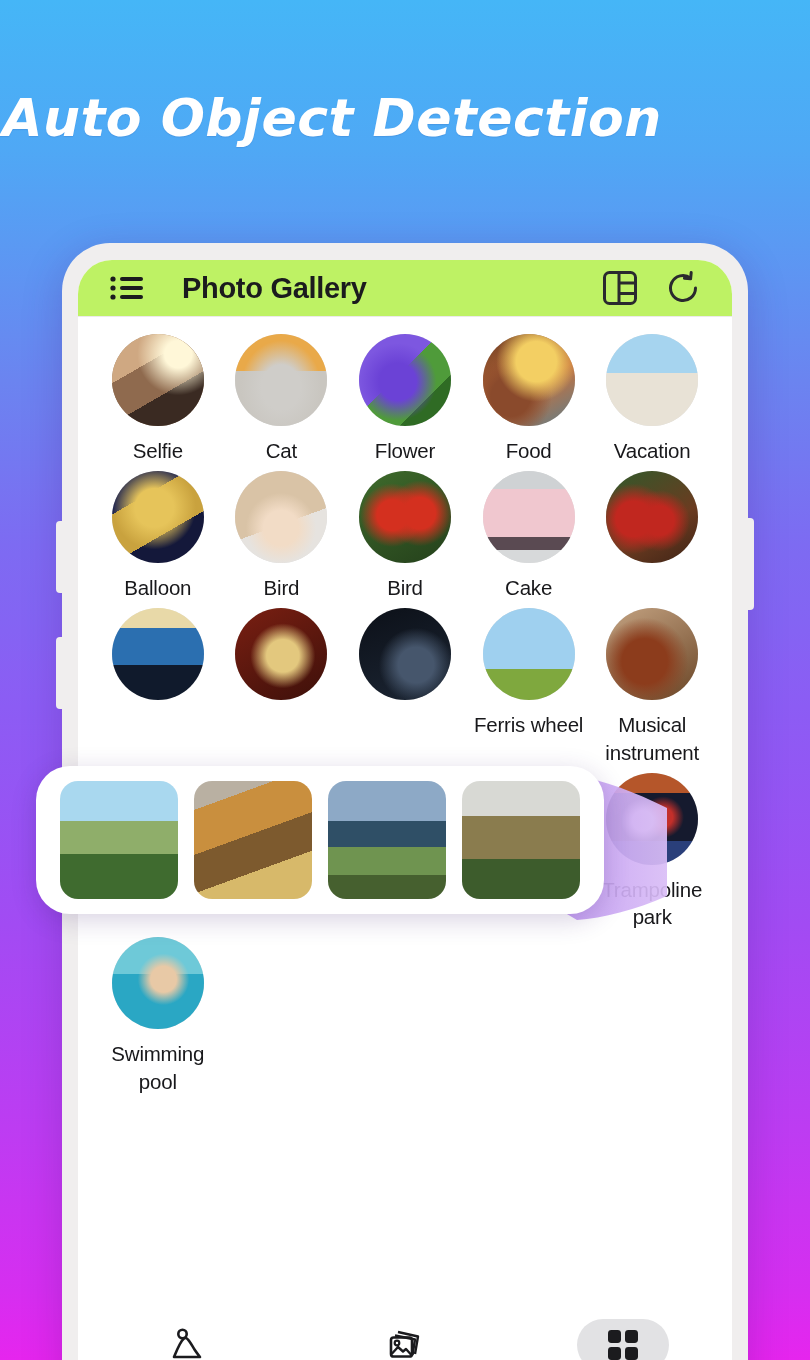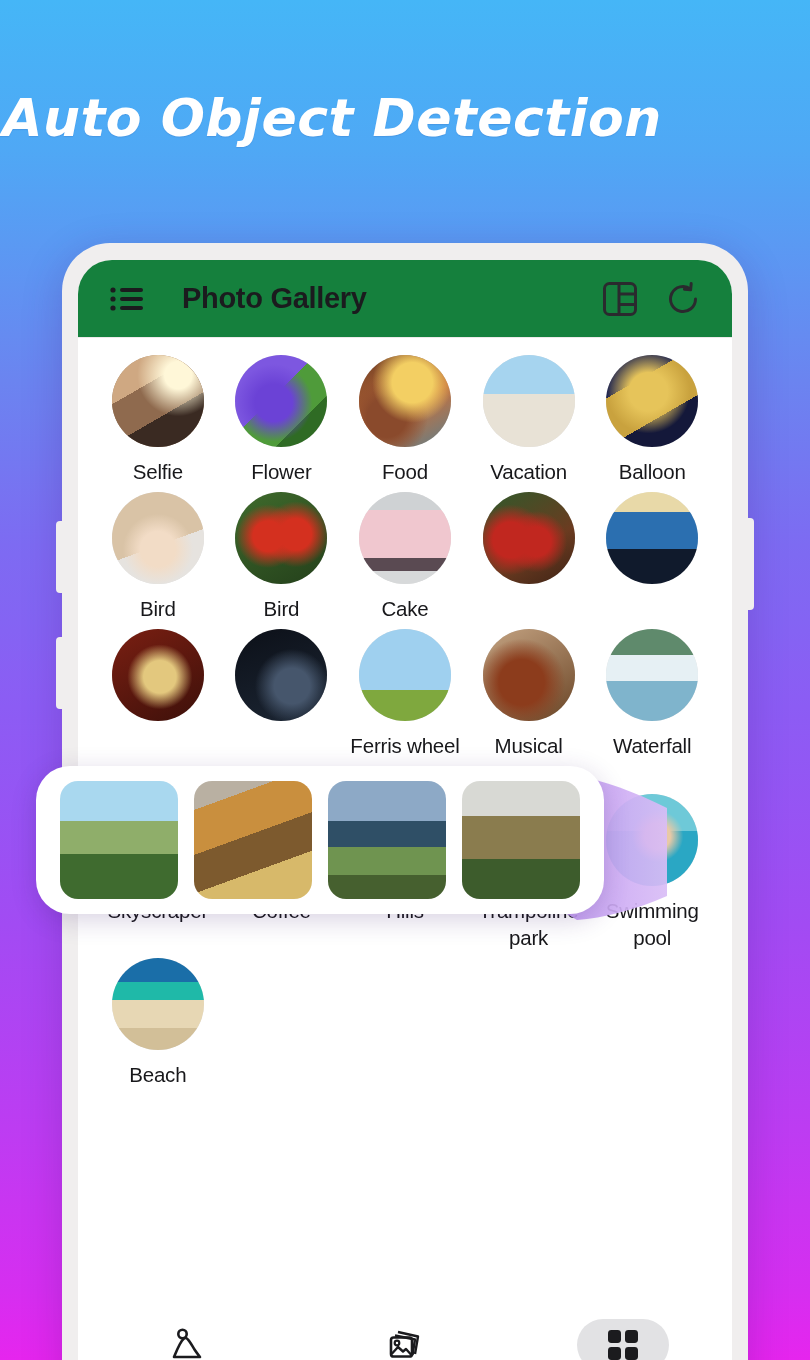--- a/index.html
+++ b/index.html
@@ -72,26 +72,26 @@
     top: 17px;
     width: 654px;
     height: 1183px;
     background: #ffffff;
     border-radius: 34px 34px 0 0;
     overflow: hidden;
   }
 
   
   .app-header {
-    height: 78px;
+    height: 57px;
     display: flex;
     align-items: center;
     padding: 0 30px 0 32px;
     border-bottom: 1px solid #eceaea;
-    background: #15803d;
+    background: #bef264;
   }
   .app-title {
     font-size: 29px;
     font-weight: 700;
     color: #1b1b1e;
     letter-spacing: -0.3px;
     margin-left: 38px;
     flex: 1;
   }
   .hdr-icon { display: flex; align-items: center; justify-content: center; }
@@ -329,20 +329,26 @@
 
     <div class="grid">
         <div class="cat">
           <div class="thumb">
             <div class="img im-selfie"></div>
           </div>
           <div class="cat-label">Selfie</div>
         </div>
         <div class="cat">
           <div class="thumb">
+            <div class="img im-cat"></div>
+          </div>
+          <div class="cat-label">Cat</div>
+        </div>
+        <div class="cat">
+          <div class="thumb">
             <div class="img im-flower"></div>
           </div>
           <div class="cat-label">Flower</div>
         </div>
         <div class="cat">
           <div class="thumb">
             <div class="img im-food"></div>
           </div>
           <div class="cat-label">Food</div>
         </div>
@@ -440,26 +446,20 @@
           <div class="thumb">
             <div class="img im-trampoline"></div>
           </div>
           <div class="cat-label">Trampoline park</div>
         </div>
         <div class="cat">
           <div class="thumb">
             <div class="img im-pool"></div>
           </div>
           <div class="cat-label">Swimming pool</div>
-        </div>
-        <div class="cat">
-          <div class="thumb">
-            <div class="img im-beach"></div>
-          </div>
-          <div class="cat-label">Beach</div>
         </div>
       </div>
 
     <div class="bottom-nav">
 
       <div class="nav-item">
         <div class="nav-icon-wrap">
           <svg width="42" height="42" viewBox="0 0 42 42">
             <path d="M8 33 C8 33 14.5 17 18 14.5 C21.5 12 25 20 28.5 25.5
                      C31 29.3 34 33 34 33 Z" fill="none" stroke="#1b1b1e" stroke-width="2.6" stroke-linejoin="round"></path>

